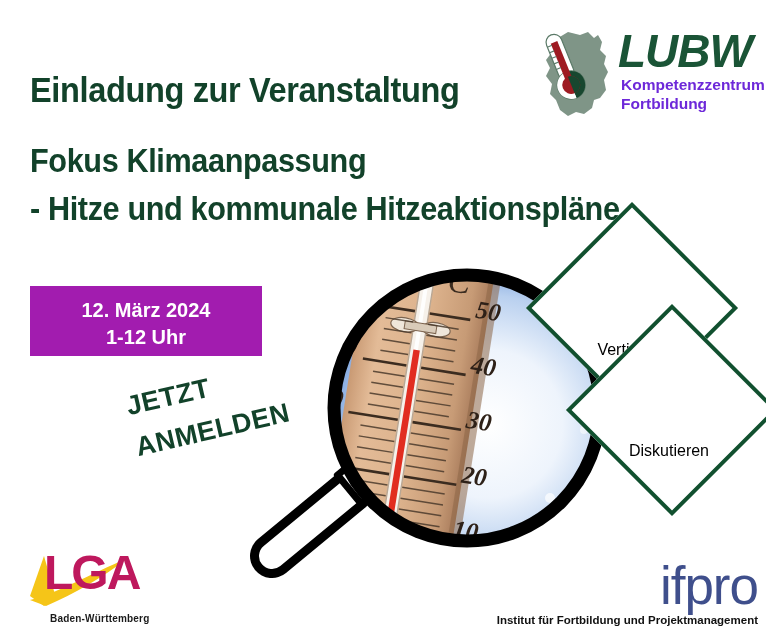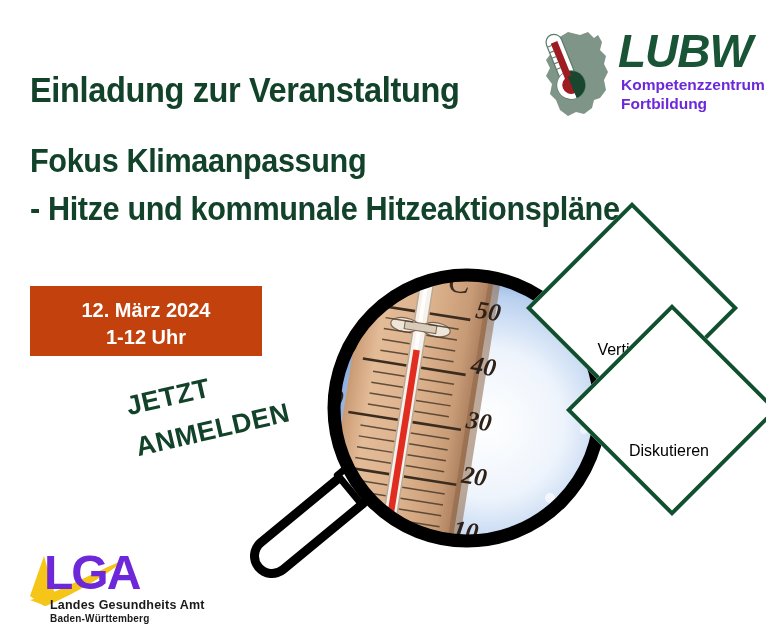--- a/index.html
+++ b/index.html
@@ -49,21 +49,21 @@
     transform-origin: left center;
   }
 
   
   #date-box {
     position: absolute;
     left: 30px;
     top: 286px;
     width: 232px;
     height: 70px;
-    background: #c2410c;
+    background: #a21caf;
     color: #ffffff;
     text-align: center;
     font-weight: bold;
     font-size: 20px;
   }
   #date-box .d-line1 { position: absolute; left: 0; right: 0; top: 13px; }
   #date-box .d-line2 { position: absolute; left: 0; right: 0; top: 40px; }
 
   
   #cta {
@@ -148,21 +148,21 @@
     top: 548px;
     width: 180px;
     height: 80px;
   }
   #lga-word {
     position: absolute;
     left: 22px;
     top: 0px;
     font-size: 48px;
     font-weight: bold;
-    color: #6d28d9;
+    color: #be185d;
     letter-spacing: -2px;
     line-height: 50px;
   }
   #lga-sub1 {
     position: absolute;
     left: 28px;
     top: 50px;
     font-size: 12.5px;
     font-weight: bold;
     color: #1a1a1a;
@@ -403,18 +403,21 @@
       <div>Fortbildung</div>
     </div>
   </div>
 
   <div id="lga-logo">
     <svg width="180" height="80" viewBox="0 0 180 80" style="position:absolute;left:0;top:0;" xmlns="http://www.w3.org/2000/svg">
       <path d="M8 52 C34 46 68 26 106 10 C80 30 52 46 24 58 Z" fill="#f5c518"></path>
       <path d="M22 8 L34 50 L22 58 L8 48 Z" fill="#f5c518"></path>
     </svg>
     <div id="lga-word">LGA</div>
-    <div id="lga-sub1">Landes Gesundheits Amt</div>
     <div id="lga-sub2">Baden-Württemberg</div>
   </div>
 
+  <div id="ifpro-logo">
+    <div id="ifpro-word">ifpro</div>
+    <div id="ifpro-sub">Institut für Fortbildung und Projektmanagement</div>
+  </div>
 
 </div>
 
 </body></html>

